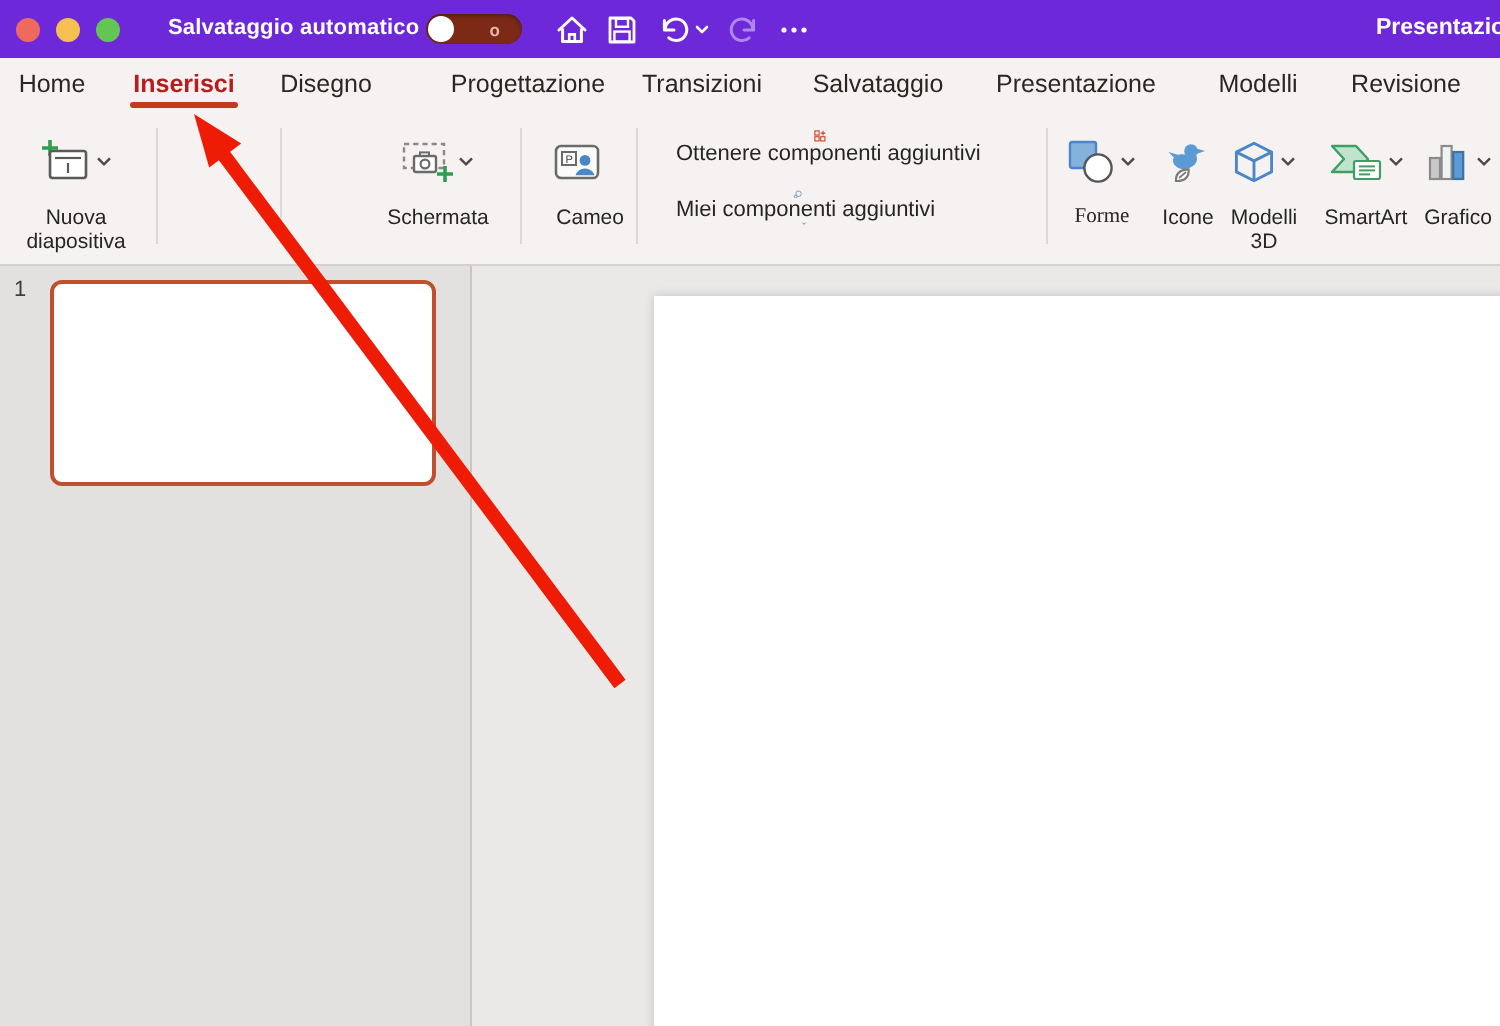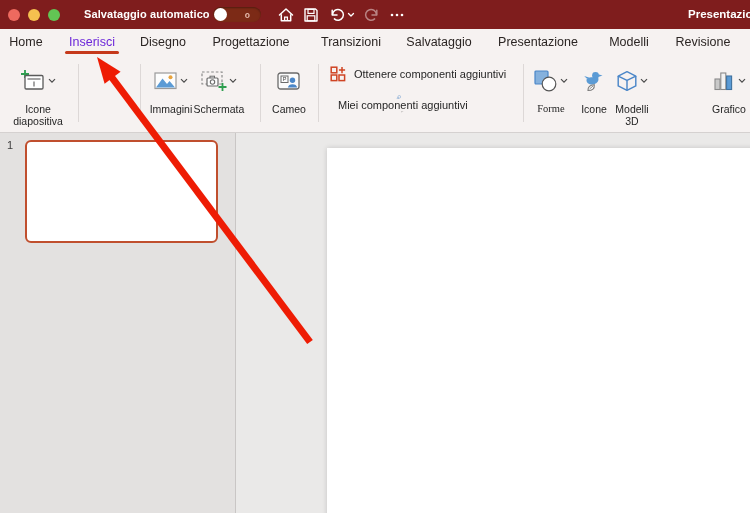--- a/index.html
+++ b/index.html
@@ -1,35 +1,35 @@
 <!DOCTYPE html>
 <html><head>
 <meta charset="utf-8">
 <style>
   * { margin:0; padding:0; box-sizing:border-box; }
   html,body { width:750px; height:513px; overflow:hidden; }
   body { font-family:"Liberation Sans", sans-serif; position:relative; background:#eae9e8; }
 
   
-  .titlebar { position:absolute; left:0; top:0; width:750px; height:29px; background:#7f1d1d; }
+  .titlebar { position:absolute; left:0; top:0; width:750px; height:29px; background:#6d28d9; }
   .traffic { position:absolute; top:9px; width:12px; height:12px; border-radius:50%; }
   .t-close { left:8px;  background:#ee6a5f; }
   .t-min   { left:28px; background:#f5c04f; }
   .t-zoom  { left:48px; background:#62c554; }
   .autosave-label { position:absolute; left:84px; top:8px; font-size:11px; font-weight:700; color:#ffffff; letter-spacing:.1px; }
   .autosave-toggle { position:absolute; left:213px; top:7px; width:48px; height:15px; border-radius:8px; background:#7c2a16; box-shadow:inset 0 1px 2px rgba(0,0,0,.35); }
   .toggle-knob { position:absolute; left:1px; top:1px; width:13px; height:13px; border-radius:50%; background:#ffffff; }
   .toggle-glyph { position:absolute; right:11px; top:2.5px; font-size:8.5px; color:#e3b7a9; font-weight:700; }
   .tb-ico { position:absolute; top:6px; width:18px; height:18px; }
   .doc-title { position:absolute; left:688px; top:8px; font-size:11.5px; font-weight:700; color:#ffffff; white-space:nowrap; }
 
   
   .tabbar { position:absolute; left:0; top:29px; width:750px; height:27px; background:#f6f2f1; }
   .tab { position:absolute; top:6px; transform:translateX(-50%); font-size:12.5px; color:#2b2523; white-space:nowrap; cursor:default; }
-  .tab.active { font-weight:400; color:#6d28d9; }
+  .tab.active { font-weight:700; color:#b91c1c; }
   .tab-underline { position:absolute; left:65px; top:22px; width:54px; height:3px; border-radius:1.5px; background:#c5391b; }
 
   
   .ribbon { position:absolute; left:0; top:56px; width:750px; height:77px; background:#f6f2f1; border-bottom:1px solid #d5d1d0; }
   .rdiv { position:absolute; top:8px; width:1px; height:58px; background:#ddd8d7; }
   .rbtn { position:absolute; top:4px; text-align:center; }
   .rbtn .ic { display:flex; justify-content:center; align-items:center; height:42px; }
   .rlabel { font-size:10.5px; color:#262626; line-height:12px; margin-top:1px; }
   .chev { margin-left:2px; }
   .addin-row { position:absolute; left:330px; display:flex; align-items:center; height:18px; }
@@ -86,21 +86,21 @@
       <circle cx="14" cy="9" r="1.3" fill="#fff"></circle>
   </svg>
 
   <span class="doc-title">Presentazione</span>
 </div>
 
 <div class="tabbar">
   <div class="tab" style="left:26px">Home</div>
   <div class="tab active" style="left:92px">Inserisci</div>
   <div class="tab" style="left:163px">Disegno</div>
-  <div class="tab" style="left:251px">Progettazione</div>
+  <div class="tab" style="left:264px">Progettazione</div>
   <div class="tab" style="left:351px">Transizioni</div>
   <div class="tab" style="left:439px">Salvataggio</div>
   <div class="tab" style="left:538px">Presentazione</div>
   <div class="tab" style="left:629px">Modelli</div>
   <div class="tab" style="left:703px">Revisione</div>
   <div class="tab-underline"></div>
 </div>
 
 <div class="ribbon">
   <div class="rdiv" style="left:78px"></div>
@@ -114,68 +114,55 @@
       <svg width="26" height="24" viewBox="0 0 26 24">
         <path d="M5 1 V9 M1 5 H9" stroke="#2e9e4f" stroke-width="1.8" fill="none"></path>
         <rect x="5" y="6.5" width="18" height="13.5" rx="1.2" fill="#fff" stroke="#5a5a5a" stroke-width="1.3"></rect>
         <line x1="7.5" y1="10" x2="20.5" y2="10" stroke="#5a5a5a" stroke-width="1.1"></line>
         <line x1="14" y1="12.5" x2="14" y2="17.5" stroke="#5a5a5a" stroke-width="1.1"></line>
       </svg>
       <svg class="chev" width="8" height="6" viewBox="0 0 8 6">
         <path d="M1 1.2 L4 4.2 L7 1.2" fill="none" stroke="#4a4a4a" stroke-width="1.2"></path>
       </svg>
     </div>
-    <div class="rlabel">Icone diapositiva</div>
-  </div>
-
-
-  <div class="rbtn" style="left:144px; width:54px;">
-    <div class="ic">
-      <svg width="24" height="18" viewBox="0 0 24 18">
-        <rect x="1" y="1" width="21" height="15.5" fill="#fdfdfd" stroke="#9a9a9a" stroke-width="1.2"></rect>
-        <circle cx="16.5" cy="5.2" r="2" fill="#e8a33d"></circle>
-        <path d="M2 15.5 L8.5 6.5 L13 12 L15.5 9 L21 15.5 Z" fill="#5b9bd5"></path>
-      </svg>
-      <svg class="chev" width="8" height="6" viewBox="0 0 8 6">
-        <path d="M1 1.2 L4 4.2 L7 1.2" fill="none" stroke="#4a4a4a" stroke-width="1.2"></path>
-      </svg>
-    </div>
-    <div class="rlabel">Immagini</div>
-  </div>
+    <div class="rlabel">Nuova diapositiva</div>
+  </div>
+
+
 
   <div class="rbtn" style="left:181px; width:56px;margin-left:10px;">
     <div class="ic">
       <svg width="26" height="21" viewBox="0 0 26 21">
         <rect x="1" y="1" width="20" height="12" fill="none" stroke="#8a8a8a" stroke-width="1.2" stroke-dasharray="2.6 2"></rect>
         <rect x="9" y="5.2" width="4.5" height="2.2" fill="#fdfdfd" stroke="#6b6b6b" stroke-width="1"></rect>
         <rect x="6" y="7" width="11" height="8" rx="1" fill="#fdfdfd" stroke="#6b6b6b" stroke-width="1.2"></rect>
         <circle cx="11.5" cy="11" r="2.2" fill="none" stroke="#6b6b6b" stroke-width="1.1"></circle>
         <path d="M21.5 12 V20 M17.5 16 H25.5" stroke="#2e9e4f" stroke-width="1.8" fill="none"></path>
       </svg>
       <svg class="chev" width="8" height="6" viewBox="0 0 8 6">
         <path d="M1 1.2 L4 4.2 L7 1.2" fill="none" stroke="#4a4a4a" stroke-width="1.2"></path>
       </svg>
     </div>
     <div class="rlabel">Schermata</div>
   </div>
 
-  <div class="rbtn" style="left:266px; width:46px;">
+  <div class="rbtn" style="left:266px; width:46px;text-align:right;">
     <div class="ic">
       <svg width="24" height="19" viewBox="0 0 24 19">
         <rect x="1" y="1" width="21" height="16" rx="2.5" fill="#fbfbfb" stroke="#6b6b6b" stroke-width="1.3"></rect>
         <rect x="4" y="4" width="7" height="6.5" fill="none" stroke="#6b6b6b" stroke-width="1"></rect>
         <text x="5.8" y="9.3" font-size="5.5" fill="#444" font-family="Liberation Sans, sans-serif">P</text>
         <circle cx="15.5" cy="8.2" r="2.7" fill="#4a86c8"></circle>
         <path d="M10.8 15.6 a4.8 4.2 0 0 1 9.4 0 z" fill="#4a86c8"></path>
       </svg>
     </div>
     <div class="rlabel">Cameo</div>
   </div>
 
-  <div class="addin-row" style="top:9px;">
+  <div class="addin-row" style="top:9px;flex-direction:column;">
     <svg width="16" height="16" viewBox="0 0 16 16">
       <rect x="1.2" y="1.2" width="5.6" height="5.6" fill="none" stroke="#cf4423" stroke-width="1.5"></rect>
       <rect x="1.2" y="9" width="5.6" height="5.6" fill="none" stroke="#cf4423" stroke-width="1.5"></rect>
       <rect x="9" y="9" width="5.6" height="5.6" fill="none" stroke="#cf4423" stroke-width="1.5"></rect>
       <path d="M12 1 V7.2 M8.9 4.1 H15.1" stroke="#cf4423" stroke-width="1.5" fill="none"></path>
     </svg>
     <span class="alabel">Ottenere componenti aggiuntivi</span>
   </div>
   <div class="addin-row" style="top:39px;flex-direction:column;">
     <svg width="16" height="16" viewBox="0 0 16 16">
@@ -222,20 +209,35 @@
         <polyline points="2,5.5 2,14.5 10,18.5 18,14.5 18,5.5" fill="none" stroke="#4a86c8" stroke-width="1.3" stroke-linejoin="round"></polyline>
         <line x1="10" y1="9.5" x2="10" y2="18.5" stroke="#4a86c8" stroke-width="1.3"></line>
       </svg>
       <svg class="chev" width="8" height="6" viewBox="0 0 8 6">
         <path d="M1 1.2 L4 4.2 L7 1.2" fill="none" stroke="#4a4a4a" stroke-width="1.2"></path>
       </svg>
     </div>
     <div class="rlabel" style="width:44px; margin:1px auto 16px;">Modelli 3D</div>
   </div>
 
+  <div class="rbtn" style="left:655px; width:56px;">
+    <div class="ic">
+      <svg width="28" height="21" viewBox="0 0 28 21">
+        <polygon points="2,2 14,2 20,8.5 14,15 2,15 8,8.5" fill="#bfe3cd" stroke="#3e9e63" stroke-width="1.2" stroke-linejoin="round"></polygon>
+        <rect x="13" y="9.5" width="13" height="9" rx="1" fill="#ffffff" stroke="#3e9e63" stroke-width="1.1"></rect>
+        <line x1="15.5" y1="12.2" x2="23.5" y2="12.2" stroke="#3e9e63" stroke-width="1"></line>
+        <line x1="15.5" y1="14.2" x2="23.5" y2="14.2" stroke="#3e9e63" stroke-width="1"></line>
+        <line x1="15.5" y1="16.2" x2="21" y2="16.2" stroke="#3e9e63" stroke-width="1"></line>
+      </svg>
+      <svg class="chev" width="8" height="6" viewBox="0 0 8 6">
+        <path d="M1 1.2 L4 4.2 L7 1.2" fill="none" stroke="#4a4a4a" stroke-width="1.2"></path>
+      </svg>
+    </div>
+    <div class="rlabel">SmartArt</div>
+  </div>
 
   <div class="rbtn" style="left:705px; width:48px;">
     <div class="ic">
       <svg width="24" height="21" viewBox="0 0 24 21">
         <rect x="3" y="8" width="5" height="10.5" fill="#c9c9c9" stroke="#8a8a8a" stroke-width="1.1"></rect>
         <rect x="8.8" y="2" width="5" height="16.5" fill="#f2f2f2" stroke="#8a8a8a" stroke-width="1.1"></rect>
         <rect x="14.6" y="5" width="5" height="13.5" fill="#5b9bd5" stroke="#41729f" stroke-width="1.1"></rect>
       </svg>
       <svg class="chev" width="8" height="6" viewBox="0 0 8 6">
         <path d="M1 1.2 L4 4.2 L7 1.2" fill="none" stroke="#4a4a4a" stroke-width="1.2"></path>

